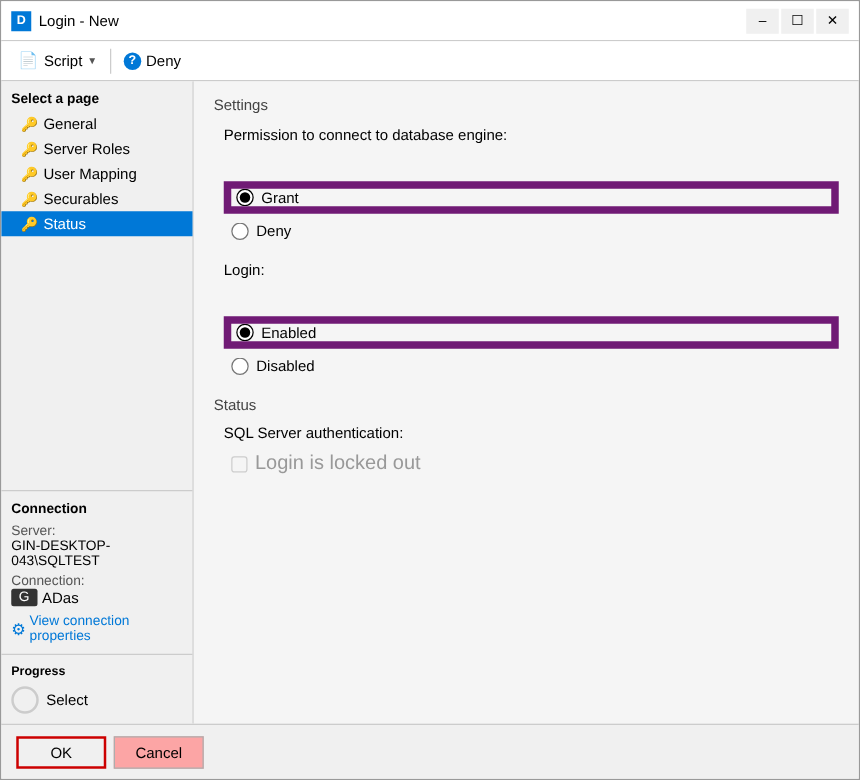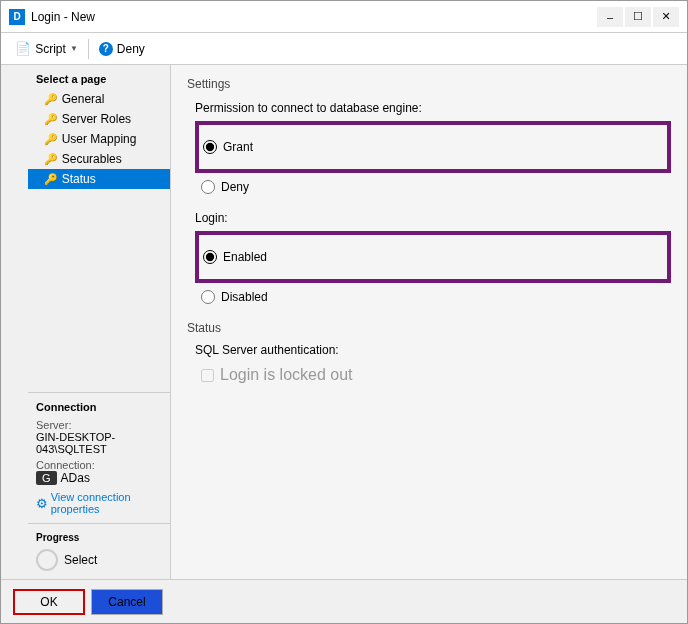--- a/index.html
+++ b/index.html
@@ -101,27 +101,26 @@
     }
 
     .content {
       display: flex;
       flex: 1;
       overflow: hidden;
     }
 
     
     .sidebar {
-      width: 170px;
+      width: 154px;
       background: #f0f0f0;
       border-right: 1px solid #ccc;
       display: flex;
       flex-direction: column;
       flex-shrink: 0;
-      padding-left: 27px;
     }
     .sidebar-section-title {
       font-weight: bold;
       font-size: 11px;
       color: #000;
       padding: 8px 8px 4px 8px;
     }
     .sidebar-item {
       display: flex;
       align-items: center;
@@ -226,22 +225,23 @@
       gap: 4px;
     }
     .radio-item {
       display: flex;
       align-items: center;
       gap: 6px;
       padding: 3px 6px;
       cursor: pointer;
     }
     .radio-item.highlighted {
-      border: 4px solid #701a75;
-      padding: 15px 4px;
+      border: 6px solid #701a75;
+      padding: 0 4px;
+      margin-top: 24px;
     }
     .radio-input {
       width: 14px;
       height: 14px;
       accent-color: #000;
       cursor: pointer;
     }
     .radio-label {
       font-size: 12px;
     }
@@ -280,21 +280,21 @@
       display: flex;
       align-items: center;
       justify-content: flex-start;
       padding: 0 12px;
       gap: 6px;
       flex-shrink: 0;
     }
     .bottom-btn {
       width: 72px;
       height: 26px;
-      background: #1d4ed8;
+      background: #fca5a5;
       border: 1px solid #adadad;
       cursor: pointer;
       font-size: 12px;
       display: flex;
       align-items: center;
       justify-content: center;
     }
     .bottom-btn.primary {
       border: 2px solid #cc0000;
       background: #f0f0f0;

